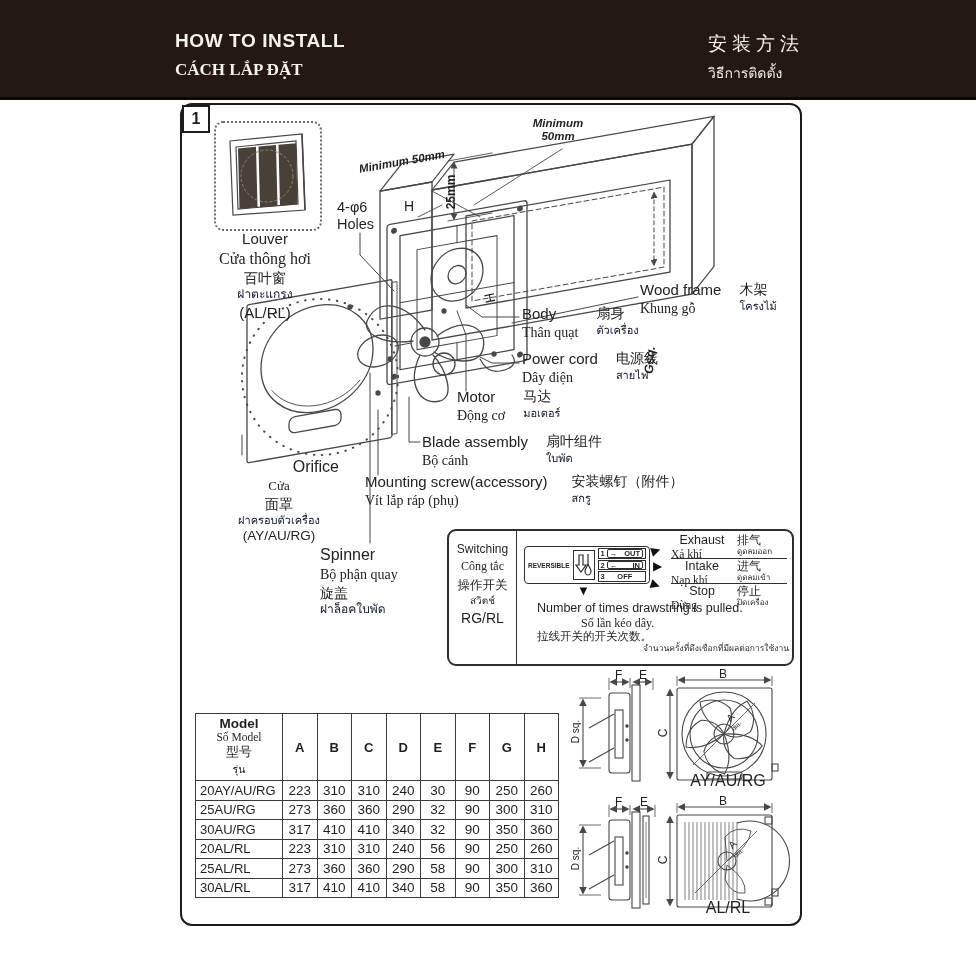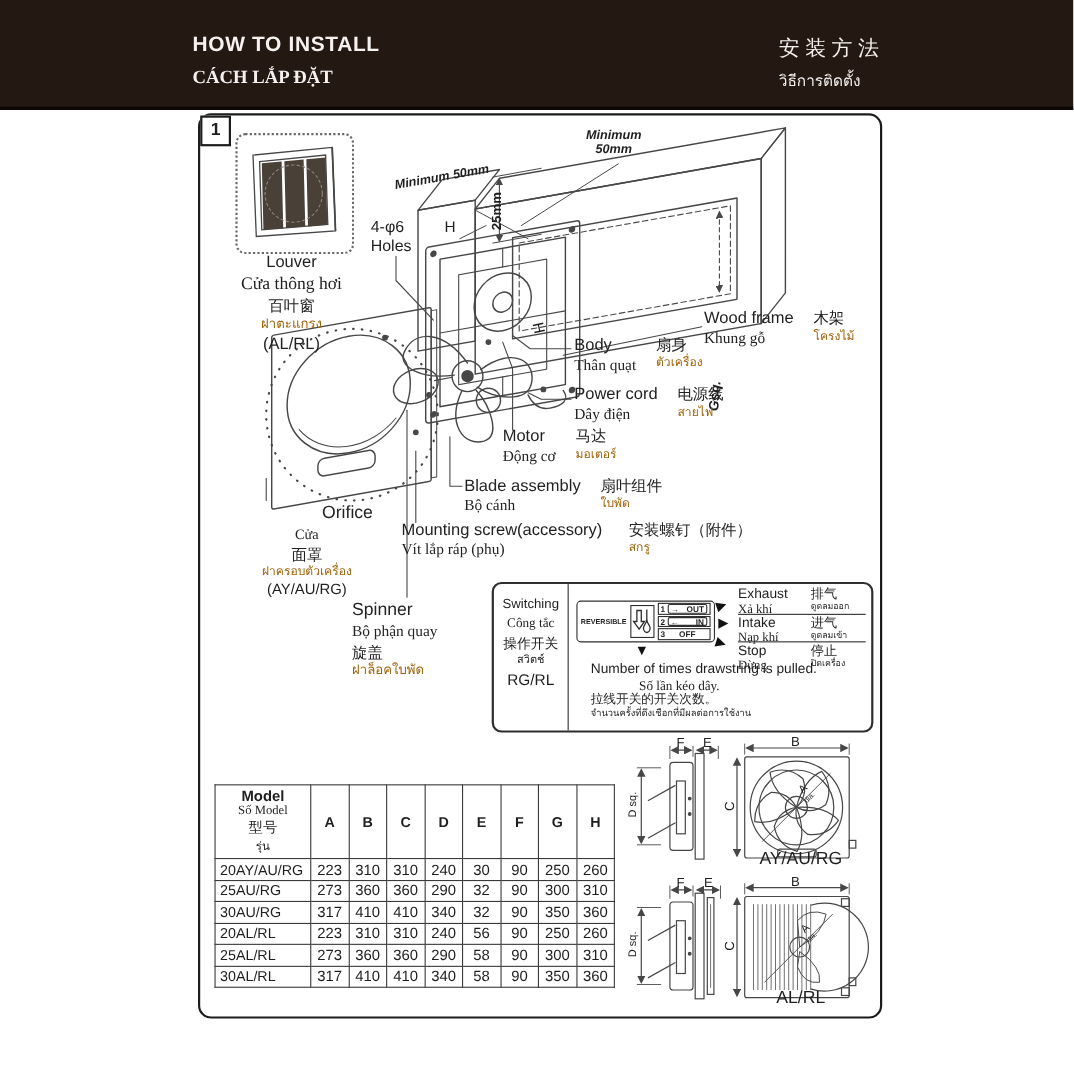--- a/index.html
+++ b/index.html
@@ -17,21 +17,21 @@
   .panel{position:absolute;left:180px;top:103px;width:618px;height:819px;
          border:2.5px solid #1c1c1c;border-radius:12px;}
   .badge{position:absolute;left:0px;top:0px;width:24px;height:24px;border:2px solid #1c1c1c;
          background:#fff;font-size:16px;font-weight:bold;text-align:center;line-height:24px;}
   .art{position:absolute;left:0;top:0;pointer-events:none;}
   
   .abs{position:absolute;white-space:nowrap;}
   .en{font-size:15px;color:#222;}
   .vi{font-size:14px;font-family:"Liberation Serif",serif;color:#222;}
   .zh{font-size:14px;color:#222;}
-  .th{font-size:11px;color:#a16207;}
+  .th{font-size:11px;color:#0f172a;}
   .lgrid{position:absolute;display:grid;grid-template-columns:max-content max-content;
          column-gap:18px;line-height:1.25;white-space:nowrap;}
   .lstack{position:absolute;text-align:center;line-height:1.3;white-space:nowrap;}
   .lstack span{display:block;}
   .dim{position:absolute;font-weight:bold;font-style:italic;font-size:11.5px;white-space:nowrap;}
   .plain{position:absolute;font-size:14px;white-space:nowrap;}
   
   .louver-box{position:absolute;left:32px;top:16px;width:104px;height:106px;
               border:2px dotted #6a6a6a;border-radius:9px;}
   
@@ -49,27 +49,27 @@
   .swrows{flex:1 1 auto;display:flex;flex-direction:column;gap:1px;}
   .swr{display:flex;align-items:center;border:1px solid #2e2e2e;height:8.5px;font-size:7.5px;
        font-weight:bold;padding:0 2px;gap:2px;}
   .swr-in{flex:1;border:1px solid #2e2e2e;border-radius:2px;display:flex;justify-content:space-between;
           padding:0 2px;align-items:center;height:6.5px;}
   .swr-plain{flex:1;display:flex;justify-content:center;gap:6px;}
   .bigdown{position:absolute;left:128px;top:52px;font-size:13px;color:#111;}
   .goarrow{position:absolute;font-size:12px;color:#111;}
   .mode{position:absolute;left:222px;width:116px;display:grid;grid-template-columns:62px auto;
         line-height:1.1;column-gap:4px;}
-  .mode .m-en{font-size:12.5px;} .mode .m-vi{font-size:11.5px;font-family:"Liberation Serif",serif;}
+  .mode .m-en{font-size:12.5px;text-align:center;} .mode .m-vi{font-size:11.5px;font-family:"Liberation Serif",serif;}
   .mode .m-zh{font-size:12px;} .mode .m-th{font-size:8px;}
   .modeline{position:absolute;left:222px;width:116px;border-top:1.4px solid #2e2e2e;}
   .note{position:absolute;left:88px;top:70px;width:252px;line-height:1.18;}
   .note span{display:block;white-space:nowrap;}
   .n-en{font-size:12.5px;} .n-vi{font-size:12px;font-family:"Liberation Serif",serif;margin-left:44px;}
-  .n-zh{font-size:11.5px;} .n-th{font-size:8.5px;}
+  .n-zh{font-size:11.5px;} .n-th{font-size:8.5px;text-align:right;}
   
   .spec{position:absolute;left:13px;top:608px;width:363px;border-collapse:collapse;table-layout:fixed;}
   .spec th,.spec td{border:1.6px solid #3a3a3a;padding:0;text-align:center;font-size:13.5px;
                     font-weight:normal;height:18.5px;overflow:hidden;}
   .spec thead th{height:66px;font-weight:bold;font-size:13px;}
   .spec td.mcell{text-align:left;padding-left:4px;font-size:13px;}
   .mh1{font-size:13.5px;font-weight:bold;text-align:center;} .mh2{font-size:11.5px;font-weight:normal;font-family:"Liberation Serif",serif;}
   .mh3{font-size:13px;font-weight:normal;} .mh4{font-size:10.5px;font-weight:normal;}
   
   .fig{position:absolute;width:225px;height:124px;}

